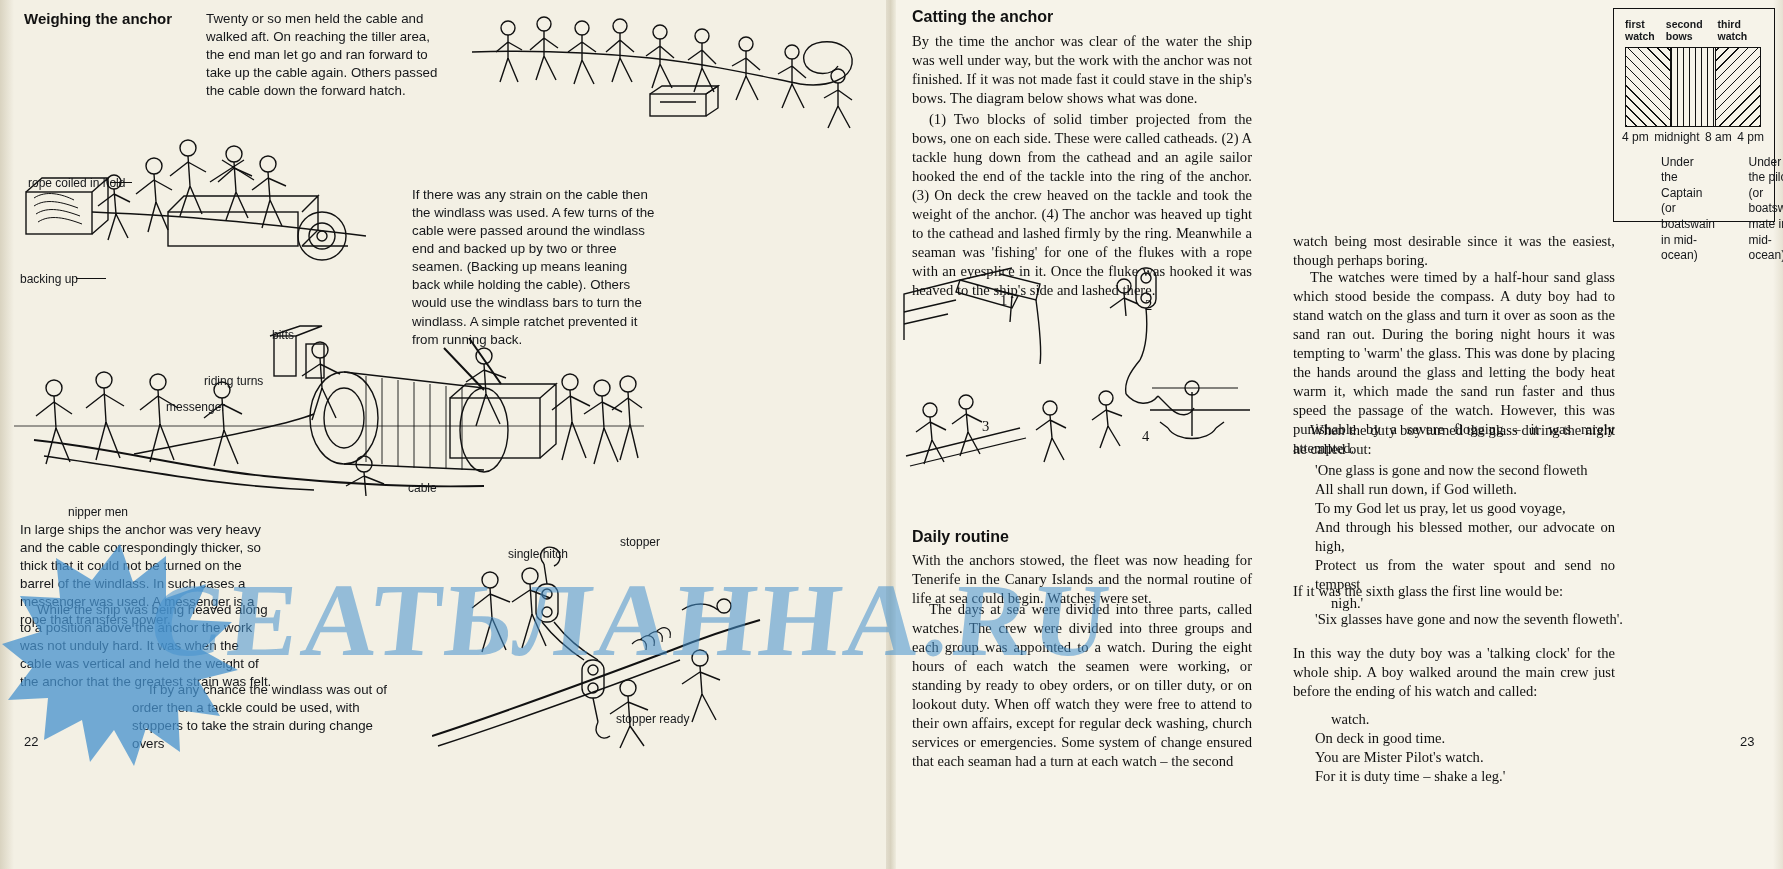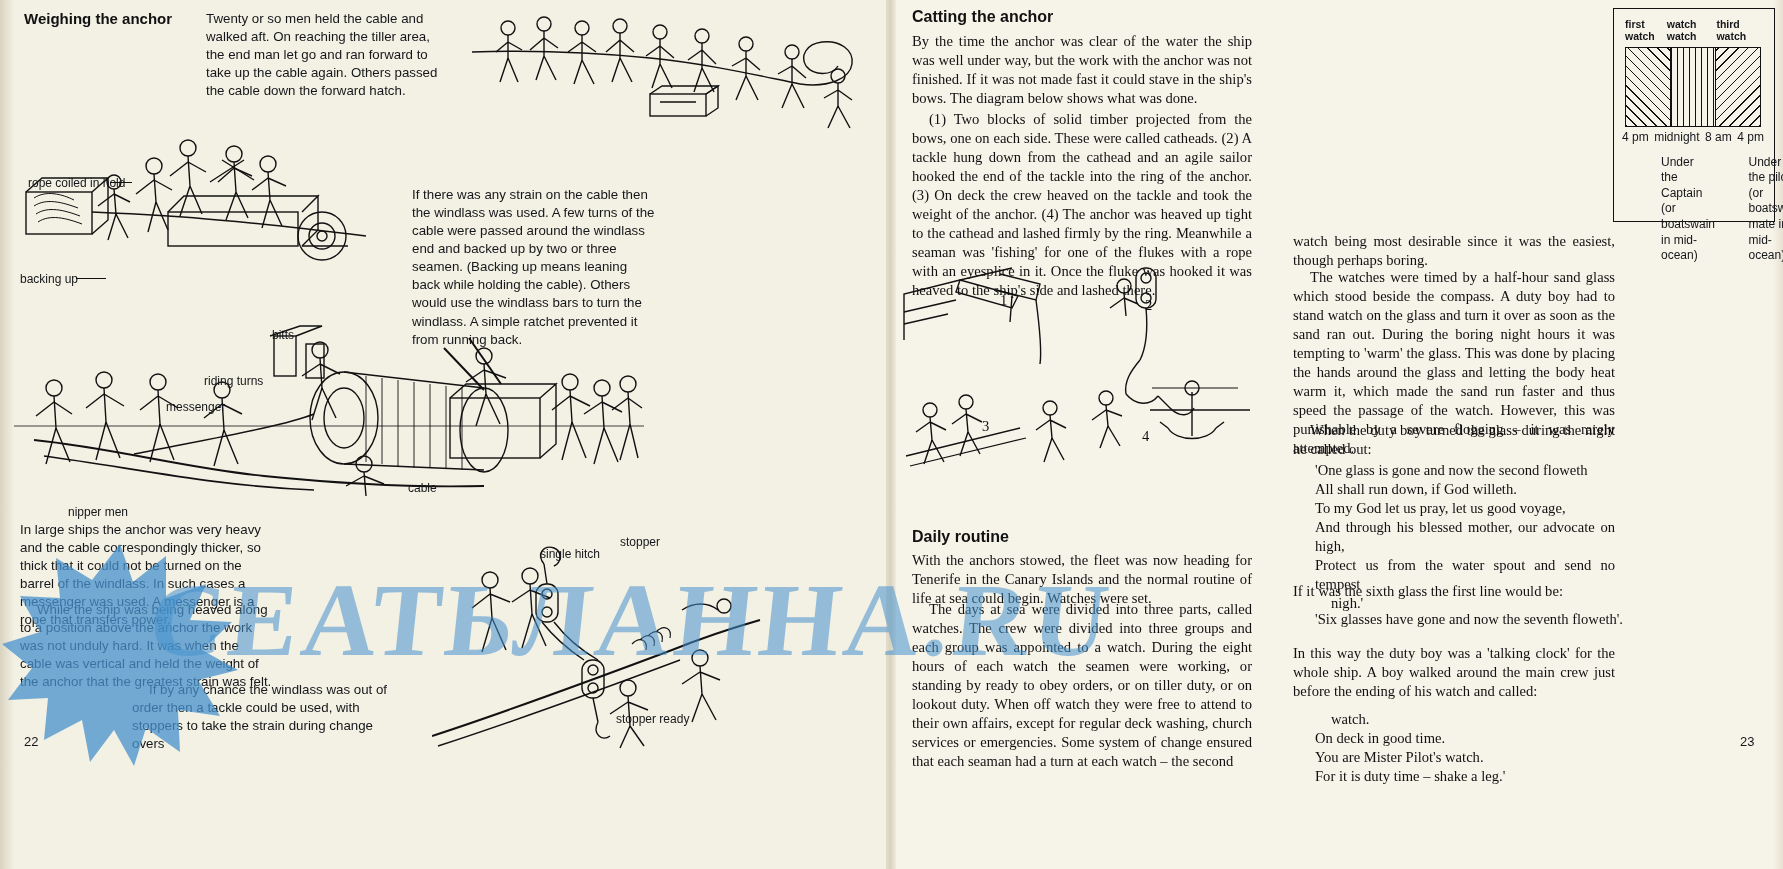--- a/index.html
+++ b/index.html
@@ -226,21 +226,21 @@
         <circle cx="98" cy="36" r="8"></circle>
           <path d="M98 44 L100 74 M98 50 L80 62 M98 50 L118 58 M100 74 L90 108 M100 74 L114 106"></path>
         <circle cx="196" cy="148" r="8"></circle>
           <path d="M196 156 L198 186 M196 162 L178 174 M196 162 L216 170 M198 186 L188 208 M198 186 L212 206"></path>
         <circle cx="268" cy="118" r="8"></circle>
           <path d="M268 126 L270 154 M268 132 L250 144 M268 132 L288 140 M270 154 L260 182 M270 154 L284 180"></path>
       </g>
     </svg>
   </div>
 
-  <div class="abs tiny" style="left:540px;top:547px;">single hitch</div>
+  <div class="abs tiny" style="left:508px;top:547px;">single hitch</div>
   <div class="abs tiny" style="left:620px;top:535px;">stopper</div>
   <div class="abs tiny" style="left:616px;top:712px;">stopper ready</div>
 
   <div class="abs pgnum" style="left:24px;top:734px;">22</div>
 
   <div class="abs h-serif" style="left:912px;top:8px;">Catting the anchor</div>
 
   <div class="abs t-serif col-justify" style="left:912px;top:32px;width:340px;">By the time the anchor was clear of the water the ship was well under way, but the work with the anchor was not finished. If it was not made fast it could stave in the ship's bows. The diagram below shows what was done.</div>
   <div class="abs t-serif col-justify indent" style="left:912px;top:110px;width:340px;">(1) Two blocks of solid timber projected from the bows, one on each side. These were called catheads. (2) A tackle hung down from the cathead and an agile sailor hooked the end of the tackle into the ring of the anchor. (3) On deck the crew heaved on the tackle and took the weight of the anchor. (4) The anchor was heaved up tight to the cathead and lashed firmly by the ring. Meanwhile a seaman was 'fishing' for one of the flukes with a rope with an eyesplice in it. Once the fluke was hooked it was heaved to the ship's side and lashed there.</div>
 
@@ -322,21 +322,21 @@
     <div class="t-serif verse">You are Mister Pilot's watch.</div>
     <div class="t-serif verse">For it is duty time – shake a leg.'</div>
   </div>
 
   <div class="abs pgnum" style="left:1740px;top:734px;">23</div>
 
   <div class="watchbox"></div>
   <div class="watchbox-inner">
     <div class="wb-labels">
       <span class="tiny-b">first watch</span>
-      <span class="tiny-b">watch watch</span>
+      <span class="tiny-b">second bows</span>
       <span class="tiny-b">third watch</span>
     </div>
     <div class="wb-bars">
       <div class="wb-bar hatch-a"></div>
       <div class="wb-bar hatch-b"></div>
       <div class="wb-bar hatch-c"></div>
     </div>
     <div class="wb-times">
       <span class="tiny">4 pm</span>
       <span class="tiny">midnight</span>

